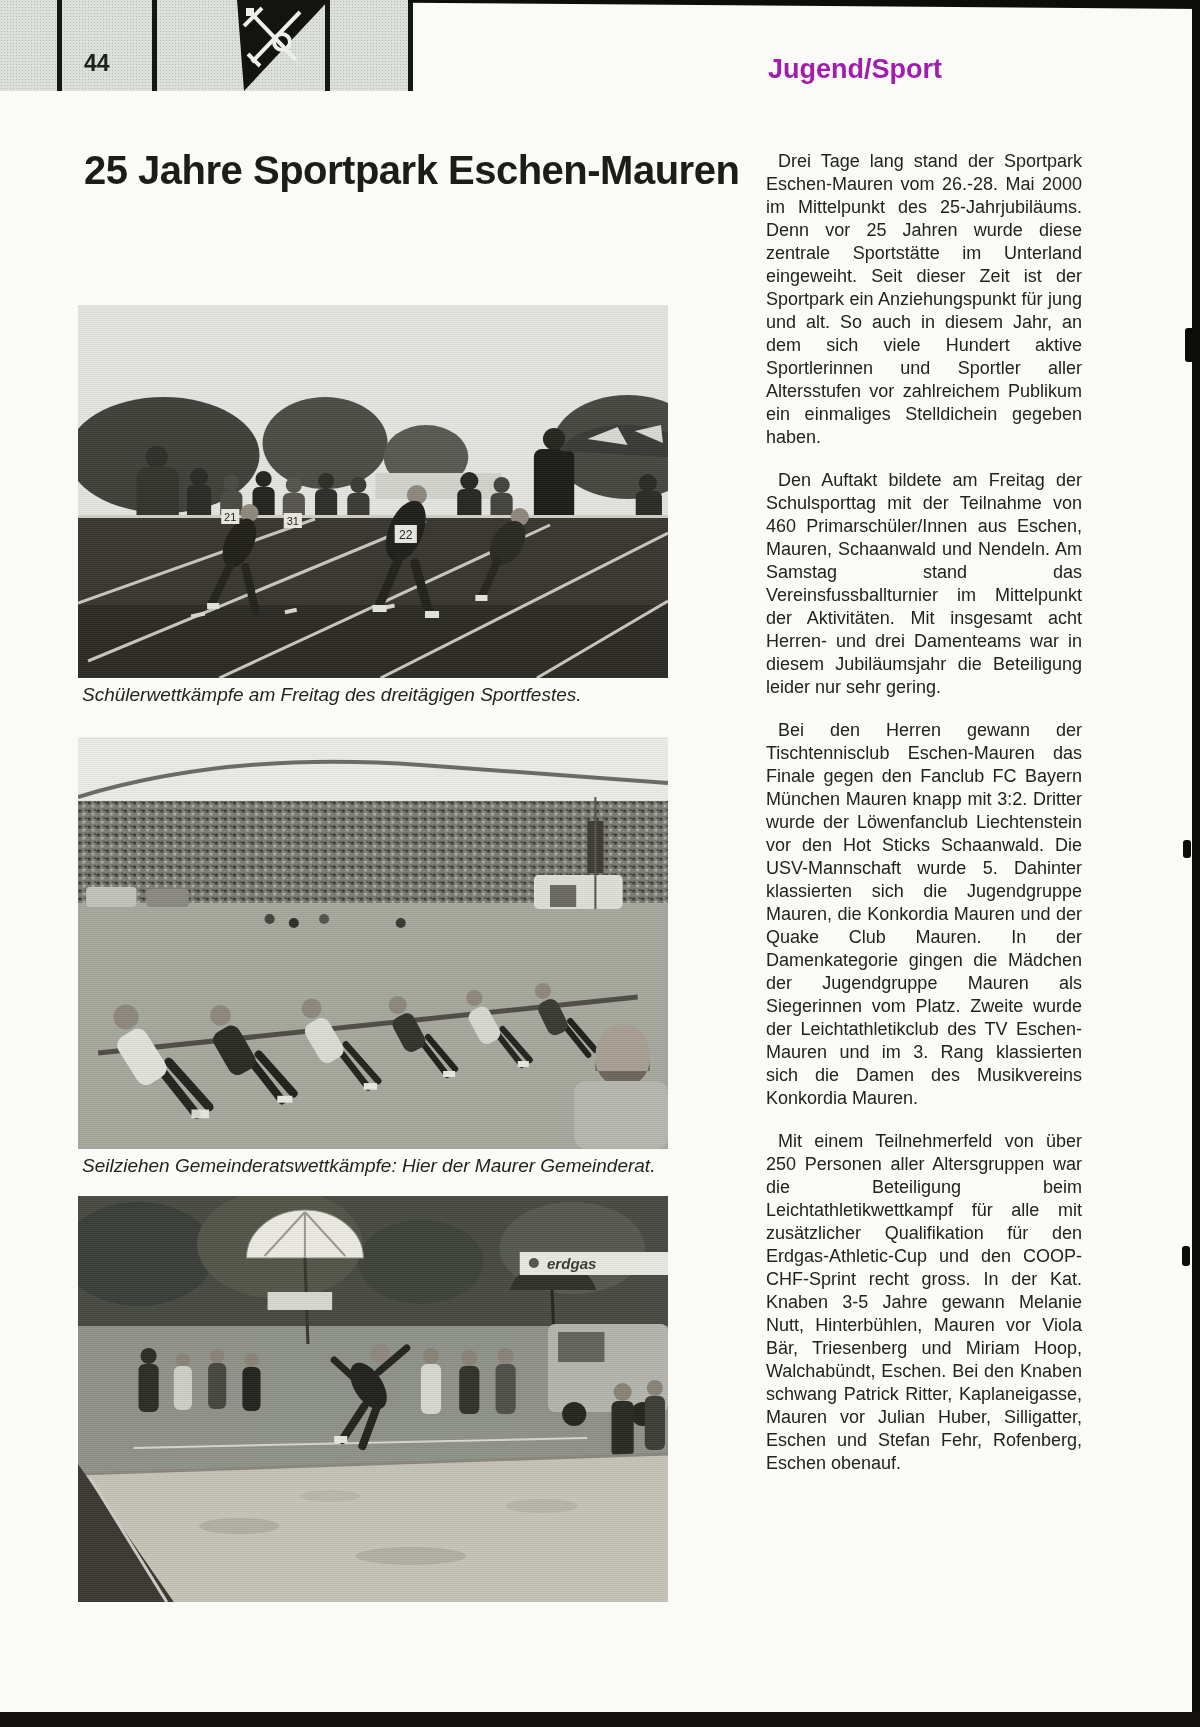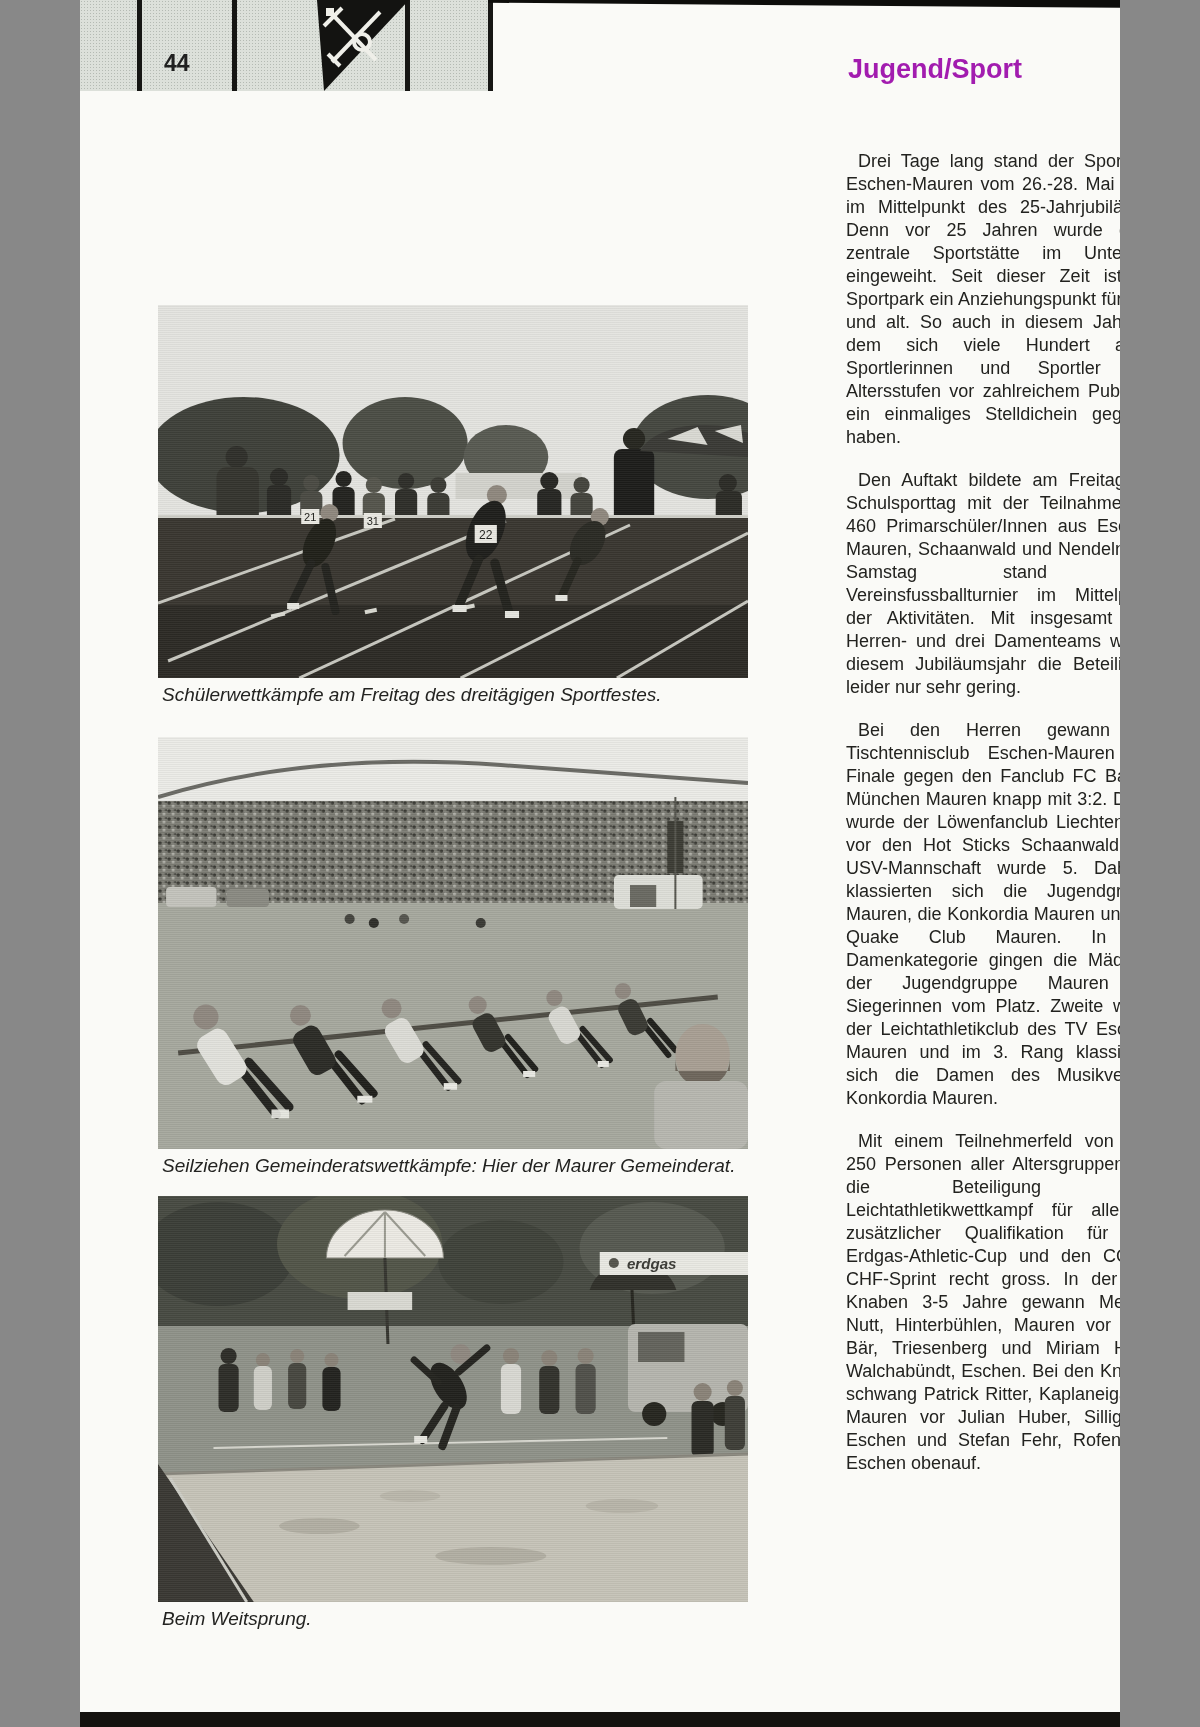--- a/index.html
+++ b/index.html
@@ -1,17 +1,17 @@
 <!DOCTYPE html>
 <html><head>
 <meta charset="utf-8">
 <style>
   html,body{margin:0;padding:0;background:#888;}
   #page{
-    position:relative;width:1040px;height:1727px;margin:0 auto;
+    position:relative;width:1200px;height:1727px;margin:0 auto;
     background:#fafaf7;overflow:hidden;
     font-family:"Liberation Sans",sans-serif;color:#1f1f1d;
   }
   
   .banner{
     position:absolute;left:0;top:0;width:413px;height:91px;
     background-color:#dce0da;
     background-image:radial-gradient(#b4bab3 0.9px, rgba(0,0,0,0) 1px);
     background-size:3px 3px;
   }
@@ -93,20 +93,21 @@
 
   <div class="top-line"></div>
   <div class="section-header">Jugend/Sport</div>
 
   <div class="right-strip"></div>
   <div class="edge-blob" style="left:1185px;top:328px;width:11px;height:34px;"></div>
   <div class="edge-blob" style="left:1183px;top:840px;width:8px;height:18px;"></div>
   <div class="edge-blob" style="left:1182px;top:1246px;width:8px;height:20px;"></div>
   <div class="bottom-bar"></div>
 
+  <div class="title">25 Jahre Sportpark Eschen-Mauren</div>
 
   <div class="photo" style="top:305px;height:373px;">
     <svg viewBox="0 0 585 373" preserveAspectRatio="none">
       <rect x="0" y="0" width="585" height="212" fill="#e4e4e0"></rect>
 
       <ellipse cx="85" cy="150" rx="95" ry="58" fill="#3e4039"></ellipse>
       <ellipse cx="245" cy="138" rx="62" ry="46" fill="#4b4d45"></ellipse>
       <ellipse cx="345" cy="152" rx="42" ry="32" fill="#585a52"></ellipse>
       <ellipse cx="545" cy="142" rx="75" ry="52" fill="#454740"></ellipse>
       <rect x="295" y="168" width="125" height="26" fill="#d3d3cd"></rect>
@@ -367,21 +368,20 @@
       <ellipse cx="160" cy="330" rx="40" ry="8" fill="#b2afa3"></ellipse>
       <ellipse cx="330" cy="360" rx="55" ry="9" fill="#b2afa3"></ellipse>
       <ellipse cx="460" cy="310" rx="36" ry="7" fill="#b8b5a9"></ellipse>
       <ellipse cx="250" cy="300" rx="30" ry="6" fill="#bab7ab"></ellipse>
       <path d="M0,278 L585,258" stroke="#8a887e" stroke-width="3" fill="none"></path>
 
       <polygon points="0,268 95,406 0,406" fill="#3a3833"></polygon>
       <line x1="12" y1="282" x2="88" y2="406" stroke="#cdcdc5" stroke-width="3"></line>
     </svg>
   </div>
-  <div class="caption" style="top:1608px;">Beim Weitsprung.</div>
 
   <div class="article">
     <p>Drei Tage lang stand der Sportpark Eschen-Mauren vom 26.-28. Mai 2000 im Mittelpunkt des 25-Jahrjubiläums. Denn vor 25 Jahren wurde diese zentrale Sportstätte im Unterland eingeweiht. Seit dieser Zeit ist der Sportpark ein Anziehungspunkt für jung und alt. So auch in diesem Jahr, an dem sich viele Hundert aktive Sportlerinnen und Sportler aller Altersstufen vor zahlreichem Publikum ein einmaliges Stelldichein gegeben haben.</p>
     <p>Den Auftakt bildete am Freitag der Schulsporttag mit der Teilnahme von 460 Primarschüler/Innen aus Eschen, Mauren, Schaanwald und Nendeln. Am Samstag stand das Vereinsfussballturnier im Mittelpunkt der Aktivitäten. Mit insgesamt acht Herren- und drei Damenteams war in diesem Jubiläumsjahr die Beteiligung leider nur sehr gering.</p>
     <p>Bei den Herren gewann der Tischtennisclub Eschen-Mauren das Finale gegen den Fanclub FC Bayern München Mauren knapp mit 3:2. Dritter wurde der Löwenfanclub Liechtenstein vor den Hot Sticks Schaanwald. Die USV-Mannschaft wurde 5. Dahinter klassierten sich die Jugendgruppe Mauren, die Konkordia Mauren und der Quake Club Mauren. In der Damenkategorie gingen die Mädchen der Jugendgruppe Mauren als Siegerinnen vom Platz. Zweite wurde der Leichtathletikclub des TV Eschen-Mauren und im 3. Rang klassierten sich die Damen des Musikvereins Konkordia Mauren.</p>
     <p>Mit einem Teilnehmerfeld von über 250 Personen aller Altersgruppen war die Beteiligung beim Leichtathletikwettkampf für alle mit zusätzlicher Qualifikation für den Erdgas-Athletic-Cup und den COOP-CHF-Sprint recht gross. In der Kat. Knaben 3-5 Jahre gewann Melanie Nutt, Hinterbühlen, Mauren vor Viola Bär, Triesenberg und Miriam Hoop, Walchabündt, Eschen. Bei den Knaben schwang Patrick Ritter, Kaplaneigasse, Mauren vor Julian Huber, Silligatter, Eschen und Stefan Fehr, Rofenberg, Eschen obenauf.</p>
   </div>
 
 </div>
 

